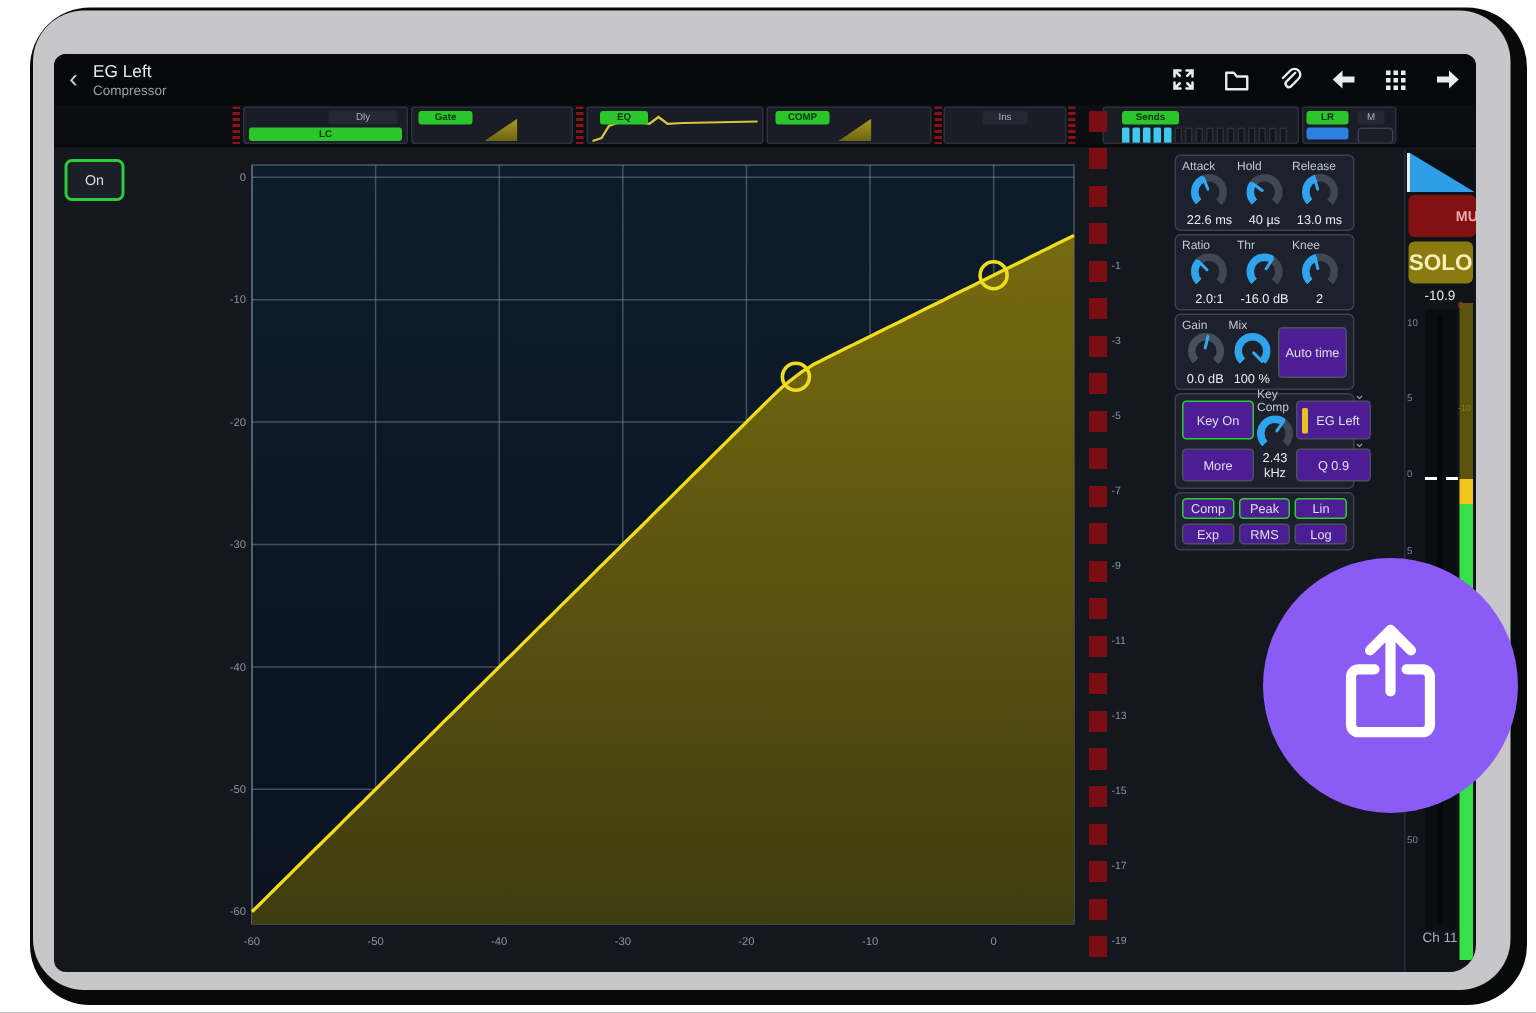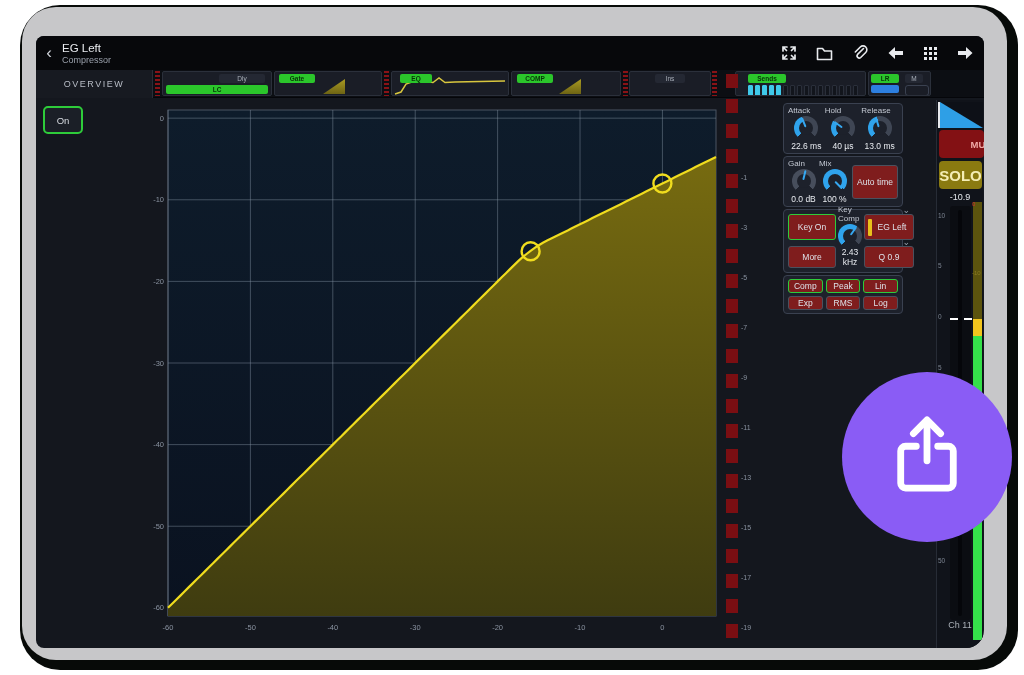--- a/index.html
+++ b/index.html
@@ -43,21 +43,21 @@
   
   .knob-panel { position:absolute; left:747px; top:67px; width:120px; }
   .kgroup { background:#1d212b; border:1px solid #3a4150; border-radius:4px; margin-bottom:2px; padding:2px 4px 2px 4px; }
   .krow3 { display:grid; grid-template-columns:1fr 1fr 1fr; }
   .kcell { display:flex; flex-direction:column; align-items:center; }
   .klabel { color:#c3c8d2; font-size:8px; line-height:9px; align-self:flex-start; }
   .kval { color:#e8ebf0; font-size:8.5px; line-height:10px; }
   .knob { position:relative; width:24px; height:24px; border-radius:50%; margin:1px 0; }
   .knob::after { content:""; position:absolute; inset:5px; border-radius:50%; background:#1d212b; }
   .needle { position:absolute; left:calc(50% - 1.2px); top:1px; width:2.4px; height:10px; border-radius:2px; background:#35a7f0; transform-origin:50% 11px; z-index:2; }
-  .btn { background:#7f1d1d; border:1px solid #4a515e; border-radius:3px; color:#dde1e8; font-size:8.5px; display:flex; align-items:center; justify-content:center; }
+  .btn { background:#4c1d95; border:1px solid #4a515e; border-radius:3px; color:#dde1e8; font-size:8.5px; display:flex; align-items:center; justify-content:center; }
   .btn.green { border:1.5px solid #2ecc3a; }
   .auto-time { height:34px; width:46px; margin:6px 0 0 2px; }
   .g4 { display:grid; grid-template-columns:48px 1fr 50px; grid-template-rows:30px 26px; gap:2px; align-items:center; }
   .dd { position:relative; }
   .chev { position:absolute; top:-10px; right:3px; color:#9aa2ae; font-size:9px; }
   .ynotch { position:absolute; left:3px; top:4px; width:4px; height:17px; background:#e8c11c; border-radius:1px; }
   .modes { display:grid; grid-template-columns:1fr 1fr 1fr; gap:3px; }
   .modes .btn { height:14px; }
 
   
@@ -129,21 +129,20 @@
           </span>
         <span>
             <svg width="17" height="14" viewBox="0 0 17 14" fill="#e8eaee">
               <path d="M9 1l6.5 6L9 13V9H1V5h8z"></path>
             </svg>
           </span>
       </div>
     </div>
 
     <div class="ov-row">
-      <div class="ov-tab">OVERVIEW</div>
       <div class="redbar" style="left:119px"></div>
 
       <div class="seg" style="left:126px; width:110px;">
         <div class="dpill" style="width:46px; margin:2px 6px 0 auto;">Dly</div>
         <div class="gpill" style="margin:2px 3px 0 3px;">LC</div>
       </div>
 
       <div class="seg" style="left:238px; width:108px; display:flex;">
         <div class="gpill" style="width:36px; margin:2px 0 0 4px;">Gate</div>
         <div class="tri-thumb" style="margin:7px 0 0 8px;"></div>
@@ -286,20 +285,43 @@
         <div class="kcell">
             <span class="klabel">Release</span>
             <div class="knob" style="background: conic-gradient(from 225deg, rgb(47, 163, 236) 0deg, rgb(47, 163, 236) 118.8deg, rgb(63, 70, 84) 118.8deg, rgb(63, 70, 84) 270deg, transparent 270deg);">
               <div class="needle" style="transform: rotate(-16.2deg); z-index: 3;"></div>
             </div>
             <span class="kval">13.0 ms</span>
           </div>
       </div>
       <div class="kgroup krow3">
         <div class="kcell">
+            <span class="klabel">Ratio</span>
+            <div class="knob" style="background: conic-gradient(from 225deg, rgb(47, 163, 236) 0deg, rgb(47, 163, 236) 89.1deg, rgb(63, 70, 84) 89.1deg, rgb(63, 70, 84) 270deg, transparent 270deg);">
+              <div class="needle" style="transform: rotate(-45.9deg); z-index: 3;"></div>
+            </div>
+            <span class="kval">2.0:1</span>
+          </div>
+        <div class="kcell">
+            <span class="klabel">Thr</span>
+            <div class="knob" style="background: conic-gradient(from 225deg, rgb(47, 163, 236) 0deg, rgb(47, 163, 236) 167.4deg, rgb(63, 70, 84) 167.4deg, rgb(63, 70, 84) 270deg, transparent 270deg);">
+              <div class="needle" style="transform: rotate(32.4deg); z-index: 3;"></div>
+            </div>
+            <span class="kval">-16.0 dB</span>
+          </div>
+        <div class="kcell">
+            <span class="klabel">Knee</span>
+            <div class="knob" style="background: conic-gradient(from 225deg, rgb(47, 163, 236) 0deg, rgb(47, 163, 236) 121.5deg, rgb(63, 70, 84) 121.5deg, rgb(63, 70, 84) 270deg, transparent 270deg);">
+              <div class="needle" style="transform: rotate(-13.5deg); z-index: 3;"></div>
+            </div>
+            <span class="kval">2</span>
+          </div>
+      </div>
+      <div class="kgroup krow3">
+        <div class="kcell">
             <span class="klabel">Gain</span>
             <div class="knob" style="background: conic-gradient(from 225deg, rgb(71, 78, 92) 0deg, rgb(71, 78, 92) 270deg, transparent 270deg);">
               <div class="needle" style="transform: rotate(13.5deg); z-index: 3;"></div>
             </div>
             <span class="kval">0.0 dB</span>
           </div>
         <div class="kcell">
             <span class="klabel">Mix</span>
             <div class="knob" style="background: conic-gradient(from 225deg, rgb(47, 163, 236) 0deg, rgb(47, 163, 236) 270deg, rgb(63, 70, 84) 270deg, rgb(63, 70, 84) 270deg, transparent 270deg);">
               <div class="needle" style="transform: rotate(135deg); z-index: 3;"></div>

